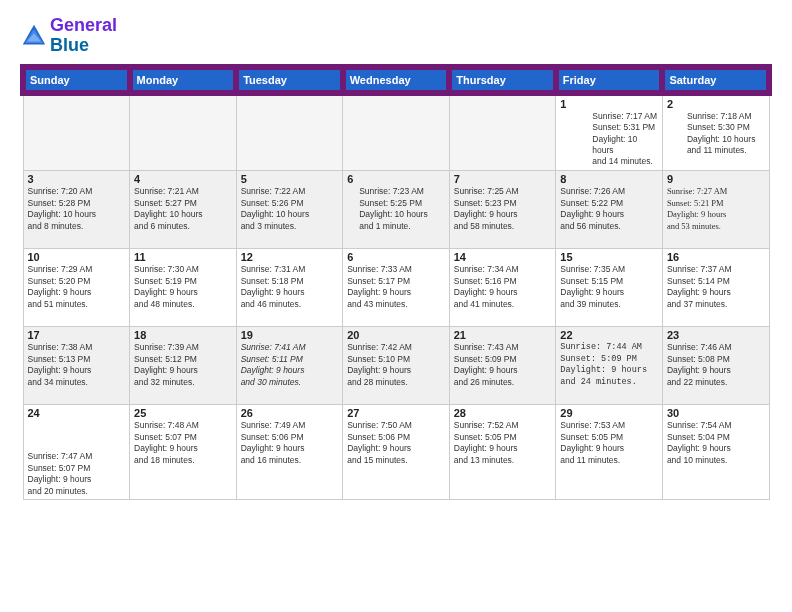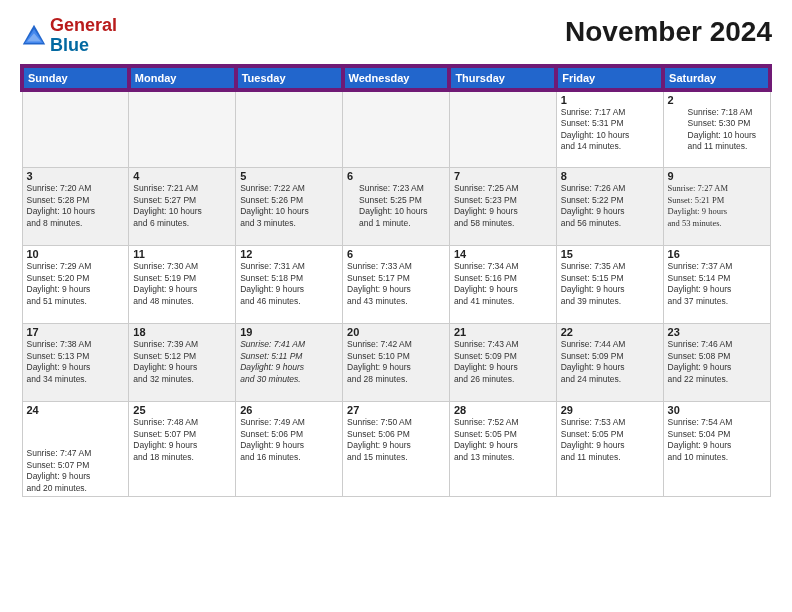--- a/index.html
+++ b/index.html
@@ -25,21 +25,21 @@
       display: flex;
       align-items: center;
     }
     .logo-text {
       font-size: 18px;
       font-weight: bold;
       color: #1a1a1a;
       line-height: 1.1;
     }
     .logo-text span {
-      color: #b91c1c;
+      color: #6d28d9;
     }
     .logo-icon {
       width: 28px;
       height: 28px;
       margin-right: 2px;
     }
     .title-block {
       text-align: right;
     }
     .month-title {
@@ -56,21 +56,21 @@
       border-collapse: collapse;
       table-layout: fixed;
     }
     th {
       background: #2266cc;
       color: #fff;
       font-size: 11px;
       font-weight: bold;
       padding: 4px 4px;
       text-align: left;
-      border: 4px solid #701a75;
+      border: 6px solid #701a75;
     }
     td {
       border: 1px solid #ccc;
       vertical-align: top;
       padding: 2px 4px;
       font-size: 9px;
       color: #222;
       height: 78px;
       background: #fff;
     }
@@ -102,21 +102,20 @@
         <polygon points="20,4 36,32 4,32" fill="#2266cc"></polygon>
         <polygon points="20,10 33,30 7,30" fill="#4488ee"></polygon>
         <polygon points="20,16 30,28 10,28" fill="#fff" opacity="0.3"></polygon>
       </svg>
       <div class="logo-text">
         <div><span>General</span></div>
         <div><span style="color:#0369a1">Blue</span></div>
       </div>
     </div>
     <div class="title-block">
-      <div class="month-title">November 2024</div>
     </div>
   </div>
 
   <table>
     <thead>
       <tr>
         <th>Sunday</th>
         <th>Monday</th>
         <th>Tuesday</th>
         <th>Wednesday</th>
@@ -127,21 +126,21 @@
     </thead>
     <tbody id="calendar-body">
     <tr>
           <td class="empty"></td>
           <td class="empty"></td>
           <td class="empty"></td>
           <td class="empty"></td>
           <td class="empty"></td>
           <td>
             <span class="day-num">1</span>
-            <div class="day-info" style="white-space: pre-line;">Sunrise: 7:17 AM
+            <div class="day-info" style="white-space: pre-line; margin-left: 32px;">Sunrise: 7:17 AM
 Sunset: 5:31 PM
 Daylight: 10 hours
 and 14 minutes.</div>
           </td>
           <td>
             <span class="day-num">2</span>
             <div class="day-info" style="white-space: pre-line; margin-left: 20px;">Sunrise: 7:18 AM
 Sunset: 5:30 PM
 Daylight: 10 hours
 and 11 minutes.</div>
@@ -280,21 +279,21 @@
           </td>
           <td class="shaded">
             <span class="day-num">21</span>
             <div class="day-info" style="white-space: pre-line;">Sunrise: 7:43 AM
 Sunset: 5:09 PM
 Daylight: 9 hours
 and 26 minutes.</div>
           </td>
           <td class="shaded">
             <span class="day-num">22</span>
-            <div class="day-info" style="white-space: pre-line;">Sunrise: 7:44 AM
+            <div class="day-info" style="white-space: pre-line; font-family: Liberation Mono, monospace;">Sunrise: 7:44 AM
 Sunset: 5:09 PM
 Daylight: 9 hours
 and 24 minutes.</div>
           </td>
           <td class="shaded">
             <span class="day-num">23</span>
             <div class="day-info" style="white-space: pre-line;">Sunrise: 7:46 AM
 Sunset: 5:08 PM
 Daylight: 9 hours
 and 22 minutes.</div>

